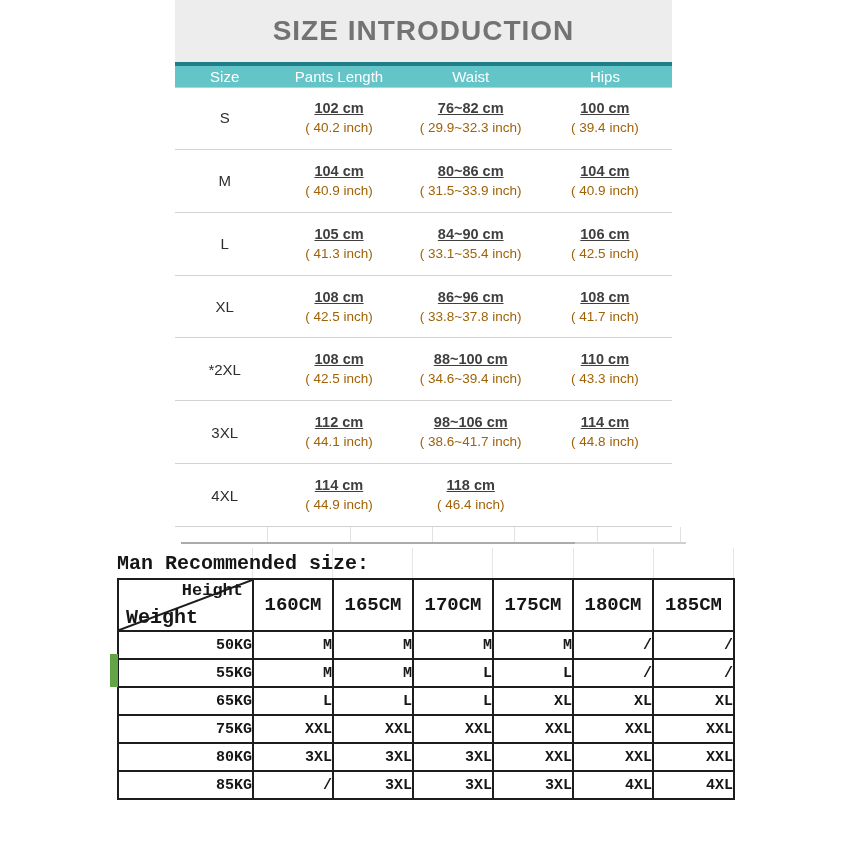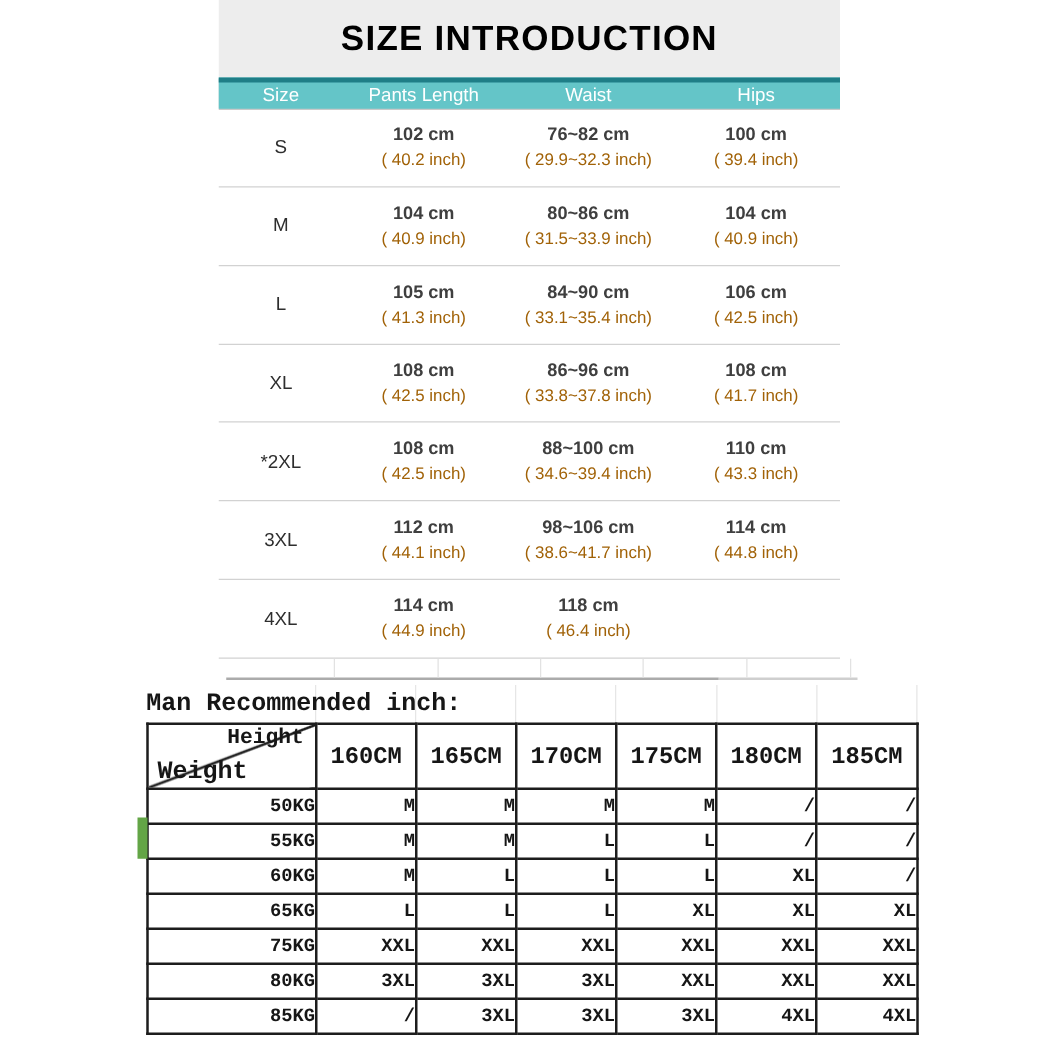--- a/index.html
+++ b/index.html
@@ -5,36 +5,36 @@
   html,body { margin:0; padding:0; background:#fff; }
   .page {
     position:relative; width:850px; height:850px; background:#ffffff;
     overflow:hidden; font-family:"Liberation Sans", sans-serif;
   }
 
   
   .sizetable { position:absolute; left:175px; top:0; width:497px; }
   .st-title {
     height:62px; background:#ededed; display:flex; align-items:center; justify-content:center;
-    font-size:28px; font-weight:bold; letter-spacing:1px; color:#000000;
+    font-size:28px; font-weight:bold; letter-spacing:1px; color:#737373;
   }
   .st-head {
     display:flex; height:25px; background:#64c5c8; border-top:4px solid #1f7e87;
     box-sizing:border-box; align-items:center; color:#ffffff; font-size:15px;
     box-shadow:0 1px 0 #c9c9c9;
   }
   .hc { text-align:center; }
   .w-size{width:20%}.w-pants{width:26%}.w-waist{width:27%}.w-hips{width:27%}
   .st-row {
     display:flex; align-items:center; height:62.86px; box-sizing:border-box;
     border-bottom:1px solid #d2d2d2;
   }
   .cell { text-align:center; }
   .sz   { font-size:15px; color:#2e2e2e; }
-  .cm   { font-size:14.5px; font-weight:bold; color:#3f3f3f; line-height:19px; }
+  .cm   { font-size:14.5px; font-weight:bold; color:#3f3f3f; line-height:19px;text-decoration:underline; }
   .inch { font-size:13.5px; color:#a16207; line-height:19px; }
 
   
   .grayline1 { position:absolute; left:181px; top:542px; width:394px; height:2px; background:#ababab; }
   .grayline2 { position:absolute; left:575px; top:542px; width:111px; height:2px; background:#cfcfcf; }
   .stub  { position:absolute; top:527px; width:1px; height:15px; background:#e2e2e2; }
   .tstub { position:absolute; top:548px; width:1px; height:30px; background:#e6e6e6; }
 
   
   .rec {
@@ -193,21 +193,21 @@
   <div class="stub" style="left:680px"></div>
   <div class="tstub" style="left:252px"></div>
   <div class="tstub" style="left:332px"></div>
   <div class="tstub" style="left:412px"></div>
   <div class="tstub" style="left:492px"></div>
   <div class="tstub" style="left:573px"></div>
   <div class="tstub" style="left:653px"></div>
   <div class="tstub" style="left:733px"></div>
 
   <div class="rec">
-    <div class="rec-title">Man Recommended inch:</div>
+    <div class="rec-title">Man Recommended size:</div>
 
     <table class="rec-t">
       <colgroup>
         <col style="width:135px">
         <col style="width:80px">
           <col style="width:80px">
           <col style="width:80px">
         <col style="width:80px">
           <col style="width:80px">
           <col style="width:81px">
@@ -238,29 +238,20 @@
         <tr>
           <td class="wt">55KG</td>
           <td class="val">M</td>
           <td class="val">M</td>
           <td class="val">L</td>
           <td class="val">L</td>
           <td class="val">/</td>
           <td class="val">/</td>
         </tr>
         <tr>
-          <td class="wt">60KG</td>
-          <td class="val">M</td>
-          <td class="val">L</td>
-          <td class="val">L</td>
-          <td class="val">L</td>
-          <td class="val">XL</td>
-          <td class="val">/</td>
-        </tr>
-        <tr>
           <td class="wt">65KG</td>
           <td class="val">L</td>
           <td class="val">L</td>
           <td class="val">L</td>
           <td class="val">XL</td>
           <td class="val">XL</td>
           <td class="val">XL</td>
         </tr>
         <tr>
           <td class="wt">75KG</td>

